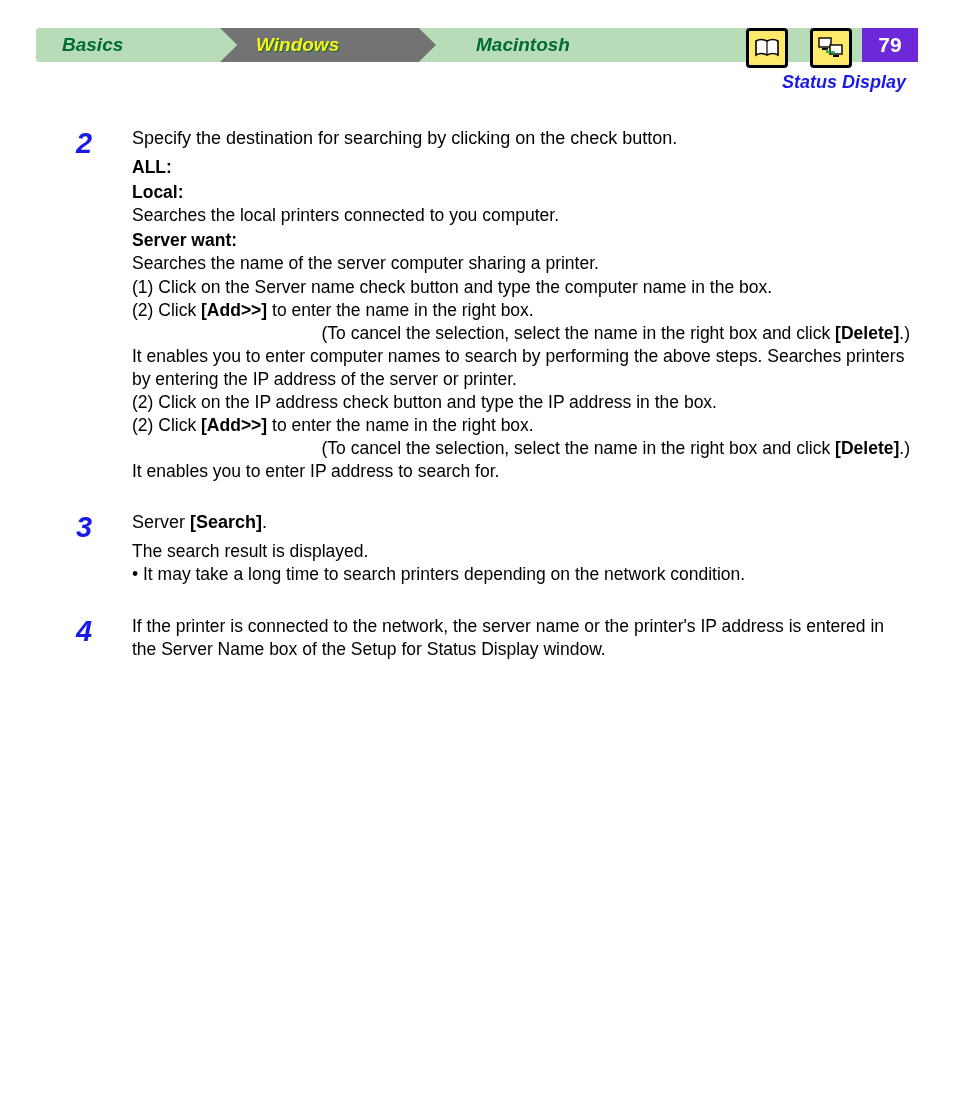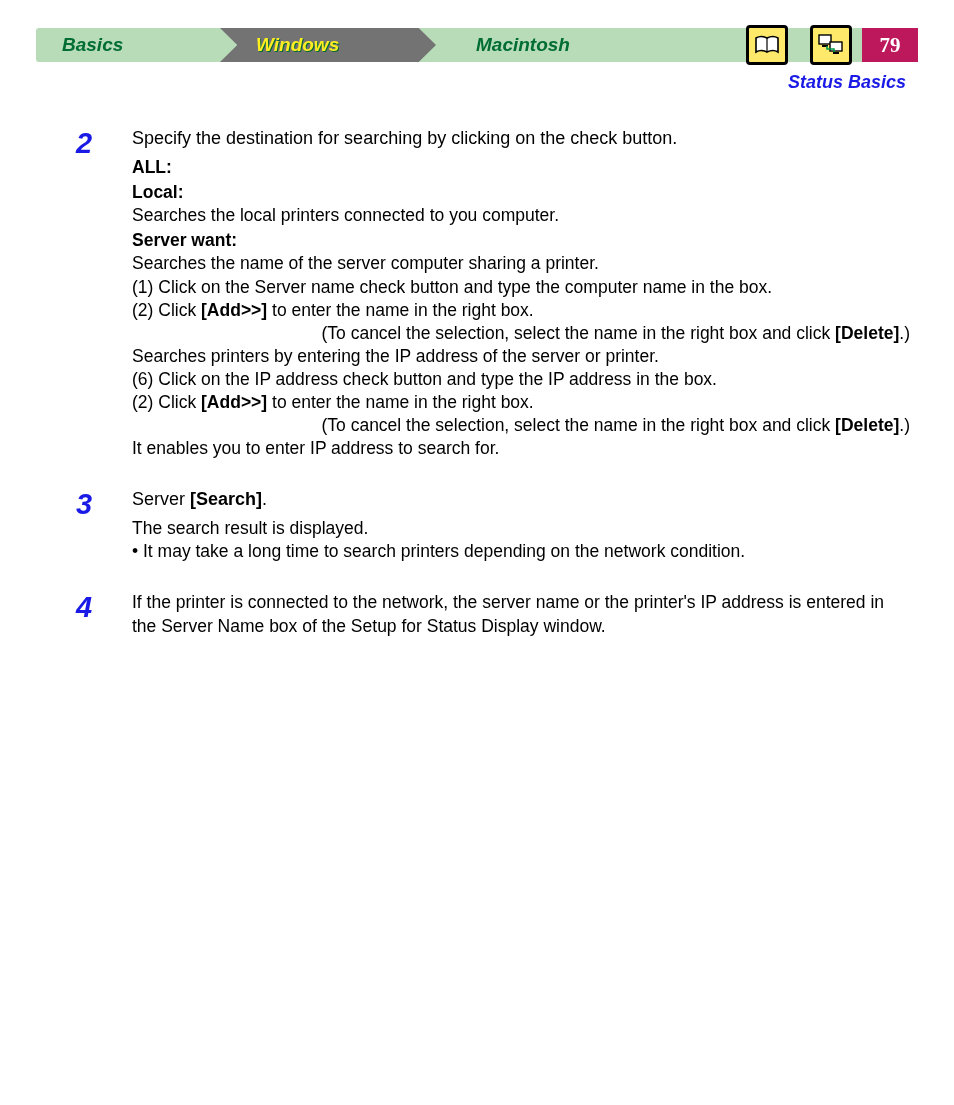--- a/index.html
+++ b/index.html
@@ -15,21 +15,21 @@
     box-sizing: border-box;
   }
   .nav-row {
     display: flex;
     align-items: center;
     height: 34px;
     width: 100%;
   }
   .nav-bg {
     display: flex;
-    align-items: center;
+    align-items: flex-start;
     height: 34px;
     width: 100%;
     background: #b8dcb8;
     border-radius: 3px 0 0 3px;
   }
   .tab {
     position: relative;
     height: 34px;
     display: flex;
     align-items: center;
@@ -62,30 +62,29 @@
     width: 36px;
     height: 34px;
     background: #ffe96b;
     border: 3px solid #000;
     border-radius: 4px;
     display: flex;
     align-items: center;
     justify-content: center;
   }
   .pg-num {
-    background: #be185d;
+    background: #6d28d9;
     color: #fff;
     font-weight: bold;
     font-size: 21px;
     width: 60px;
     height: 34px;
     display: flex;
     align-items: center;
     justify-content: center;
-    font-family: Liberation Serif, serif;
   }
   .breadcrumb-row {
     text-align: right;
     padding: 10px 12px 0 0;
     font-weight: bold;
     font-style: italic;
     font-size: 18px;
     color: #1a1ae6;
   }
   .content {
@@ -143,39 +142,40 @@
             <rect x="5" y="12" width="6" height="2" fill="#000"></rect>
             <rect x="16" y="19" width="6" height="2" fill="#000"></rect>
             <path d="M10 13 L10 16 L17 16 L17 19" fill="none" stroke="#009b4b" stroke-width="1.6"></path>
           </svg>
         </div>
       </div>
     </div>
     <div class="pg-num">79</div>
   </div>
 
-  <div class="breadcrumb-row">Status Basics</div>
+  <div class="breadcrumb-row">Status Display</div>
 
   <div class="content">
 
     <div class="step">
       <div class="step-num">2</div>
       <div class="step-body">
         <div class="lead">Specify the destination for searching by clicking on the check button.</div>
         <div class="sub">
           <span class="termhead">ALL:</span>
           <span class="termhead">Local:</span>
           <span>Searches the local printers connected to you computer.</span>
           <span class="termhead">Server want:</span>
           <span>Searches the name of the server computer sharing a printer.</span><br>
           <span>(1) Click on the Server name check button and type the computer name in the box.</span><br>
           <span>(2) Click </span><span class="b">[Add&gt;&gt;]</span><span> to enter the name in the right box.</span><br>
           <span class="indent"><span>(To cancel the selection, select the name in the right box and click </span><span class="b">[Delete]</span><span>.)</span></span>
+          <span>It enables you to enter computer names to search by performing the above steps.</span>
           <span>Searches printers by entering the IP address of the server or printer.</span><br>
-          <span>(6) Click on the IP address check button and type the IP address in the box.</span><br>
+          <span>(2) Click on the IP address check button and type the IP address in the box.</span><br>
           <span>(2) Click </span><span class="b">[Add&gt;&gt;]</span><span> to enter the name in the right box.</span><br>
           <span class="indent"><span>(To cancel the selection, select the name in the right box and click </span><span class="b">[Delete]</span><span>.)</span></span>
           <span>It enables you to enter IP address to search for.</span>
         </div>
       </div>
     </div>
 
     <div class="step">
       <div class="step-num">3</div>
       <div class="step-body">

